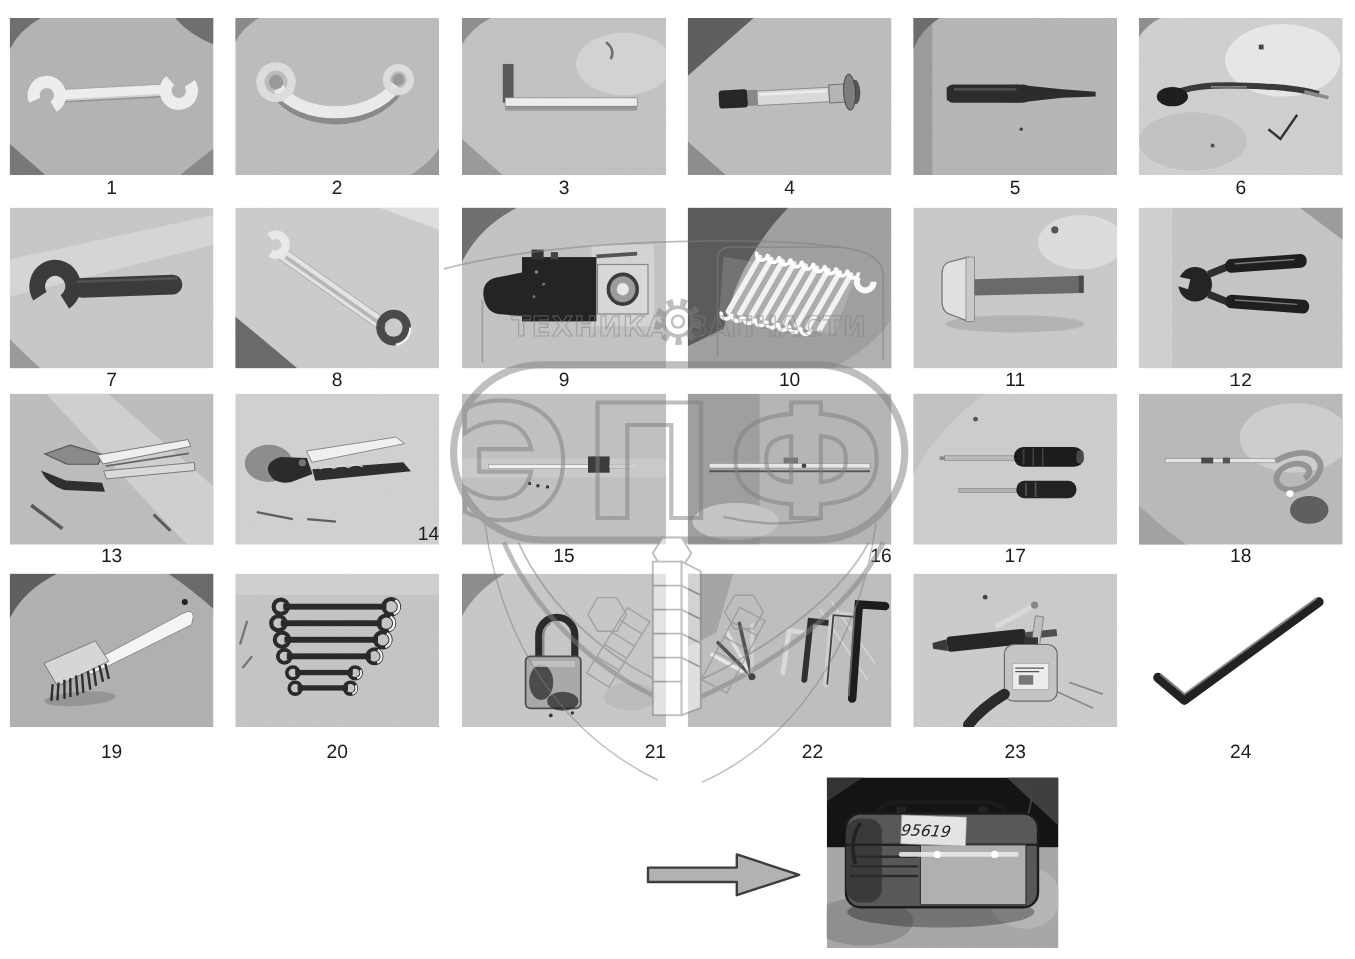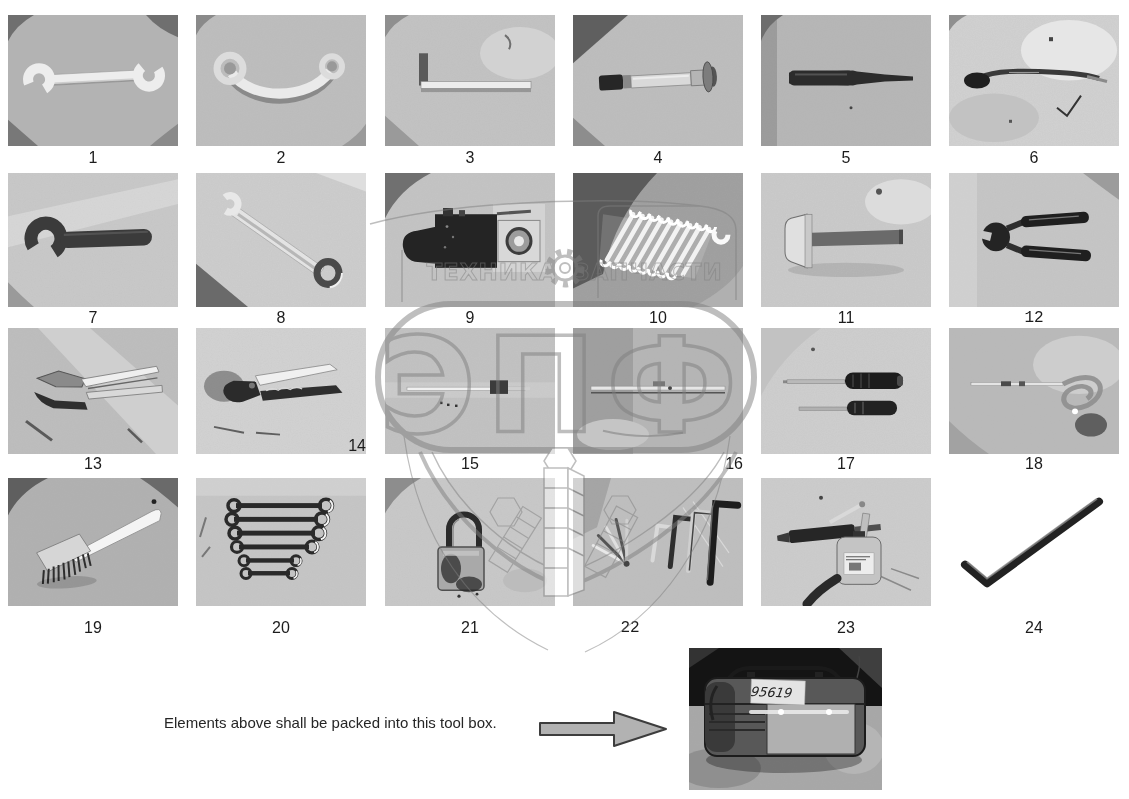--- a/index.html
+++ b/index.html
@@ -559,27 +559,27 @@
         <svg viewBox="0 0 170 130" preserveAspectRatio="none">
           <use href="#t20"></use>
         </svg>
       </div>
       <div class="cap" style="left:196px;top:619px;">20</div>
       <div class="cell" style="left:385px;top:478px;height:128px;">
         <svg viewBox="0 0 170 130" preserveAspectRatio="none">
           <use href="#t21"></use>
         </svg>
       </div>
-      <div class="cap" style="left:385px;top:619px;">21</div>
+      <div class="cap" style="left:385px;top:619px;text-align:right;">21</div>
       <div class="cell" style="left:573px;top:478px;height:128px;">
         <svg viewBox="0 0 170 130" preserveAspectRatio="none">
           <use href="#t22"></use>
         </svg>
       </div>
-      <div class="cap" style="left:545px;top:619px;font-family:Liberation Mono, monospace;">22</div>
+      <div class="cap" style="left:592px;top:619px;">22</div>
       <div class="cell" style="left:761px;top:478px;height:128px;">
         <svg viewBox="0 0 170 130" preserveAspectRatio="none">
           <use href="#t23"></use>
         </svg>
       </div>
       <div class="cap" style="left:761px;top:619px;">23</div>
       <div class="cell" style="left:949px;top:478px;height:128px;">
         <svg viewBox="0 0 170 130" preserveAspectRatio="none">
           <use href="#t24"></use>
         </svg>
@@ -618,20 +618,19 @@
     <g transform="translate(565,268)" stroke="#7f7f7f" fill="none">
       <circle r="12" stroke-width="3"></circle>
       <circle r="16" stroke-width="7" stroke-dasharray="5 6"></circle>
       <circle r="5" stroke-width="2"></circle>
     </g>
     <text x="492" y="280" text-anchor="middle" font-family="DejaVu Sans, sans-serif" font-weight="bold" font-size="23" letter-spacing="1" fill="none" stroke="#7f7f7f" stroke-width="1">ТЕХНИКА</text>
     <text x="648" y="280" text-anchor="middle" font-family="DejaVu Sans, sans-serif" font-weight="bold" font-size="23" letter-spacing="1" fill="none" stroke="#7f7f7f" stroke-width="1">ЗАПЧАСТИ</text>
     <text x="563" y="432" text-anchor="middle" font-family="DejaVu Sans, sans-serif" font-weight="bold" font-size="132" letter-spacing="10" fill="none" stroke="#7f7f7f" stroke-width="3.5">ЭПФ</text>
   </svg>
 
-  <div id="note">Elements above shall be packed into this tool box.</div>
   <svg id="arrow" viewBox="0 0 131 38" xmlns="http://www.w3.org/2000/svg">
     <polygon points="2,13 76,13 76,2 128,19 76,36 76,25 2,25" fill="#b2b2b2" stroke="#3d3d3d" stroke-width="2" stroke-linejoin="round"></polygon>
   </svg>
   <svg id="tbox" viewBox="0 0 193 142" xmlns="http://www.w3.org/2000/svg">
     <use href="#tboxsym"></use>
   </svg>
 </div>
 
 </body></html>

